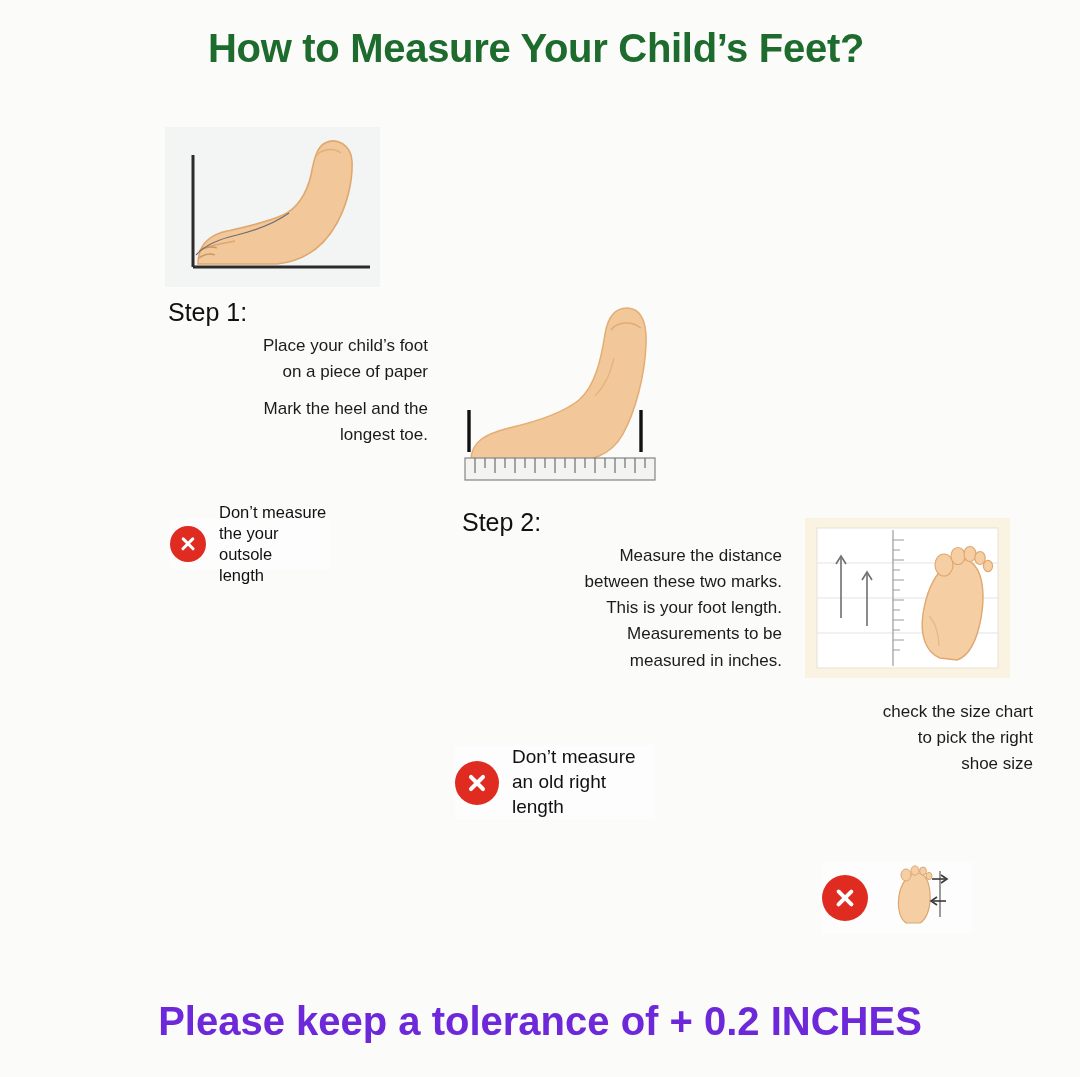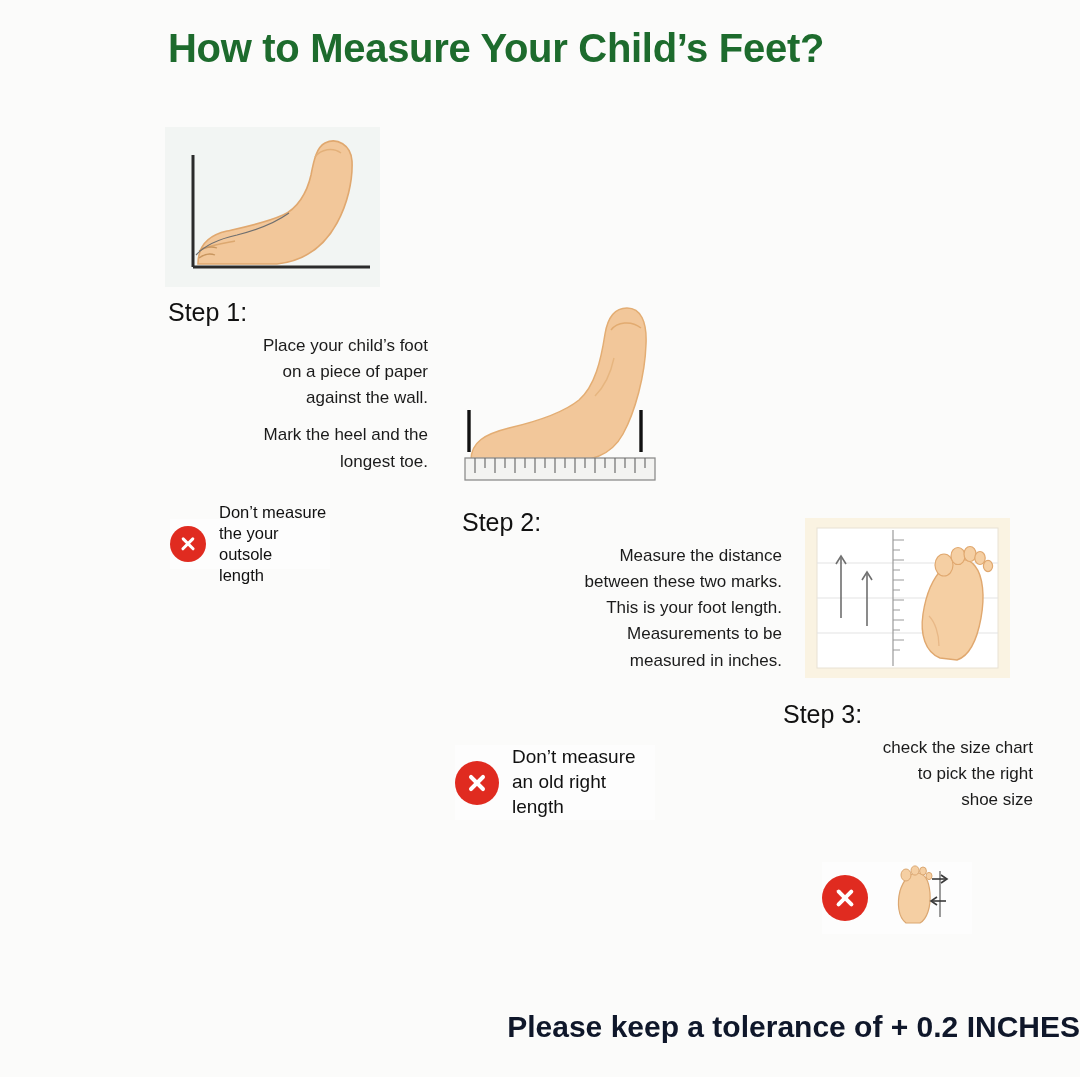--- a/index.html
+++ b/index.html
@@ -26,20 +26,21 @@
   .title {
     position: absolute;
     top: 26px;
     left: 0;
     width: 992px;
     text-align: center;
     font-size: 40px;
     font-weight: bold;
     color: #1d6b2d;
     letter-spacing: -0.3px;
+    padding-left: 40px;
   }
 
   
   .step-block {
     position: absolute;
   }
   .step-head {
     font-size: 25px;
     font-weight: normal;
     color: #111;
@@ -111,24 +112,24 @@
   .illus {
     position: absolute;
   }
 
   
   .footer {
     position: absolute;
     left: 0;
     bottom: 33px;
     width: 1080px;
-    text-align: right;
-    font-size: 30px;
+    text-align: center;
+    font-size: 40px;
     font-weight: bold;
-    color: #0f172a;
+    color: #6d28d9;
   }
 </style>
 </head>
 <body>
 
 <div class="page">
 
   <div class="title">How to Measure Your Child’s Feet?</div>
 
   <div class="illus" style="left:165px; top:127px; width:215px; height:160px;">
@@ -153,21 +154,20 @@
 
       <path d="M31 128 C40 118 54 112 72 108 C92 103 110 96 124 86" fill="none" stroke="#6f6f6f" stroke-width="1.2"></path>
     </svg>
   </div>
 
   <div class="step-block" style="left:168px; top:298px; width:260px;">
     <div class="step-head">Step 1:</div>
     <div class="step-body">
       <p>Place your child’s foot</p>
       <p>on a piece of paper</p>
-      <p>against the wall.</p>
       <p class="gap-p">Mark the heel and the</p>
       <p>longest toe.</p>
     </div>
   </div>
 
   <div class="warn" id="warn-1" style="left:170px; top:519px; width:160px; height:50px;">
     <div class="warn-x"></div>
     <div class="warn-text">
       <div>Don’t measure</div>
       <div>the your outsole</div>
@@ -277,21 +277,20 @@
       <ellipse cx="153" cy="38" rx="7" ry="8.5" fill="#f5cfa3" stroke="#e0a86f" stroke-width="1.2"></ellipse>
       <ellipse cx="165" cy="36" rx="6" ry="7.5" fill="#f5cfa3" stroke="#e0a86f" stroke-width="1.2"></ellipse>
       <ellipse cx="175" cy="40" rx="5.2" ry="6.5" fill="#f5cfa3" stroke="#e0a86f" stroke-width="1.2"></ellipse>
       <ellipse cx="183" cy="48" rx="4.6" ry="5.6" fill="#f5cfa3" stroke="#e0a86f" stroke-width="1.2"></ellipse>
 
       <path d="M124 98 C130 104 134 116 134 128" fill="none" stroke="#e8b887" stroke-width="1.3"></path>
     </svg>
   </div>
 
   <div class="step-block" style="left:783px; top:700px; width:250px;">
-    <div class="step-head">Step 3:</div>
     <div class="step-body">
       <p>check the size chart</p>
       <p>to pick the right</p>
       <p>shoe size</p>
     </div>
   </div>
 
   <div class="warn" id="warn-3" style="left:822px; top:862px; width:150px; height:72px;">
     <div class="warn-x"></div>
     <div style="margin-left:16px;">

